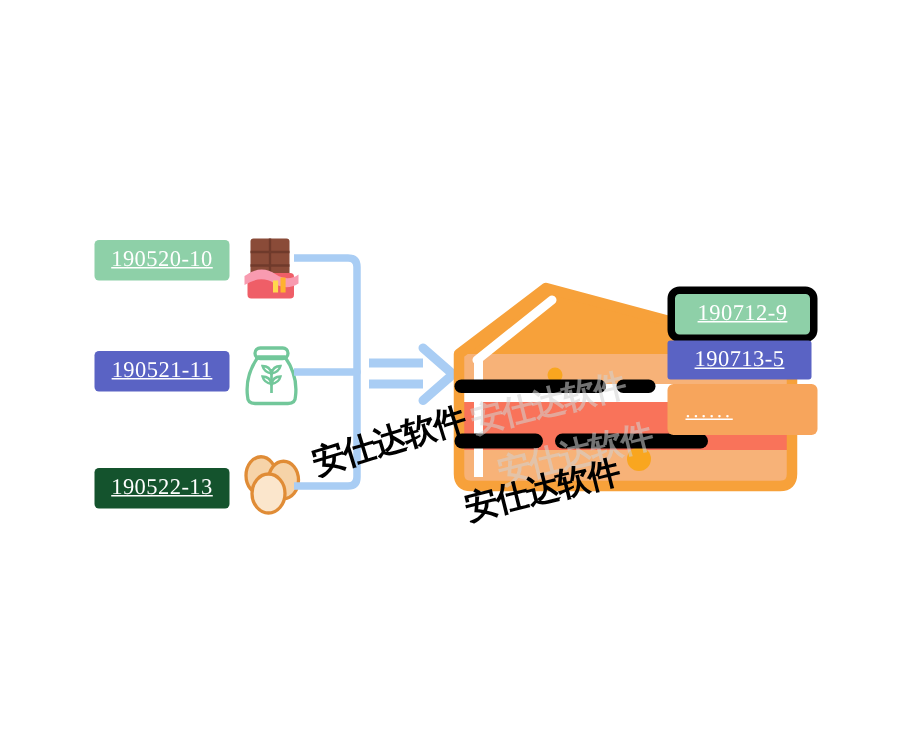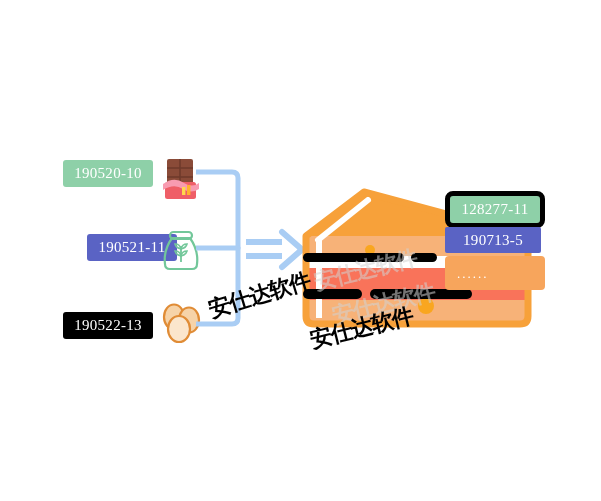--- a/index.html
+++ b/index.html
@@ -25,27 +25,28 @@
     position: absolute;
     display: flex;
     align-items: center;
     justify-content: center;
     color: #ffffff;
     font-size: 15px;
     letter-spacing: 0.3px;
     border-radius: 3px;
     white-space: nowrap;
     line-height: 1;
+    text-decoration: underline;
   }
 
   
   .chip-left { left: 63px; width: 90px; height: 27px; }
   #chip-a { top: 160px; background: #8ed0a8; }
-  #chip-b { top: 234px; background: #5a63c4; margin-left: 24px; }
-  #chip-c { top: 312px; background: #000000; }
+  #chip-b { top: 234px; background: #5a63c4; }
+  #chip-c { top: 312px; background: #14532d; }
 
   .icon-slot {
     position: absolute;
     left: 158px;
     width: 46px;
     height: 50px;
   }
   #icon-a { top: 154px; }
   #icon-b { top: 226px; }
   #icon-c { top: 298px; }
@@ -208,21 +209,21 @@
       <circle cx="134" cy="122" r="8" fill="#f9a61f"></circle>
     </svg>
   </div>
 
   <div class="redact" id="redact-1"></div>
   <div class="redact" id="redact-2"></div>
   <div class="redact" id="redact-3"></div>
   <div class="redact" id="redact-4"></div>
 
   <div class="chip" id="chip-out-a">
-    <span>128277-11</span>
+    <span>190712-9</span>
   </div>
 
   <div class="chip" id="chip-out-b">
     <span>190713-5</span>
   </div>
 
   <div class="chip" id="chip-out-c">
     <span>......</span>
   </div>
 

